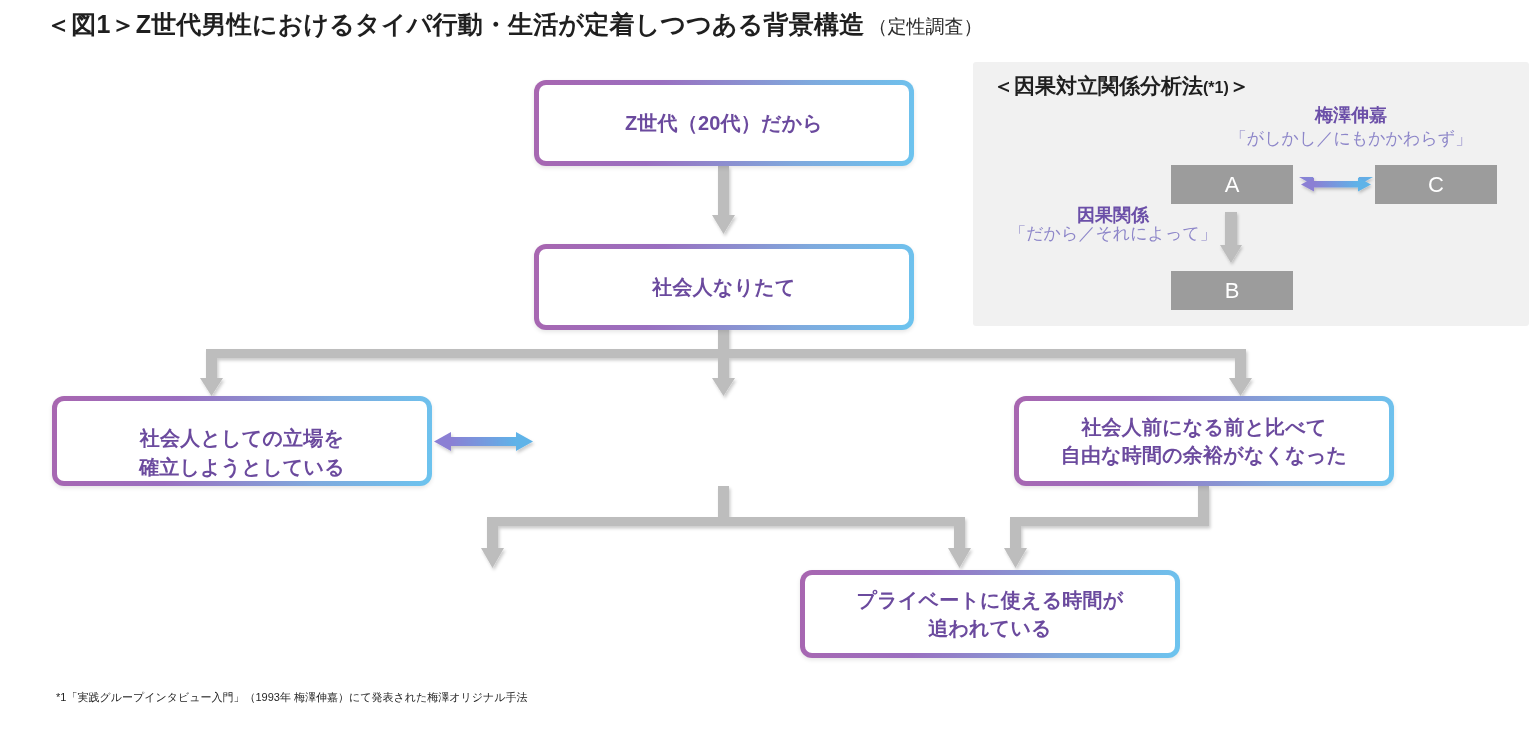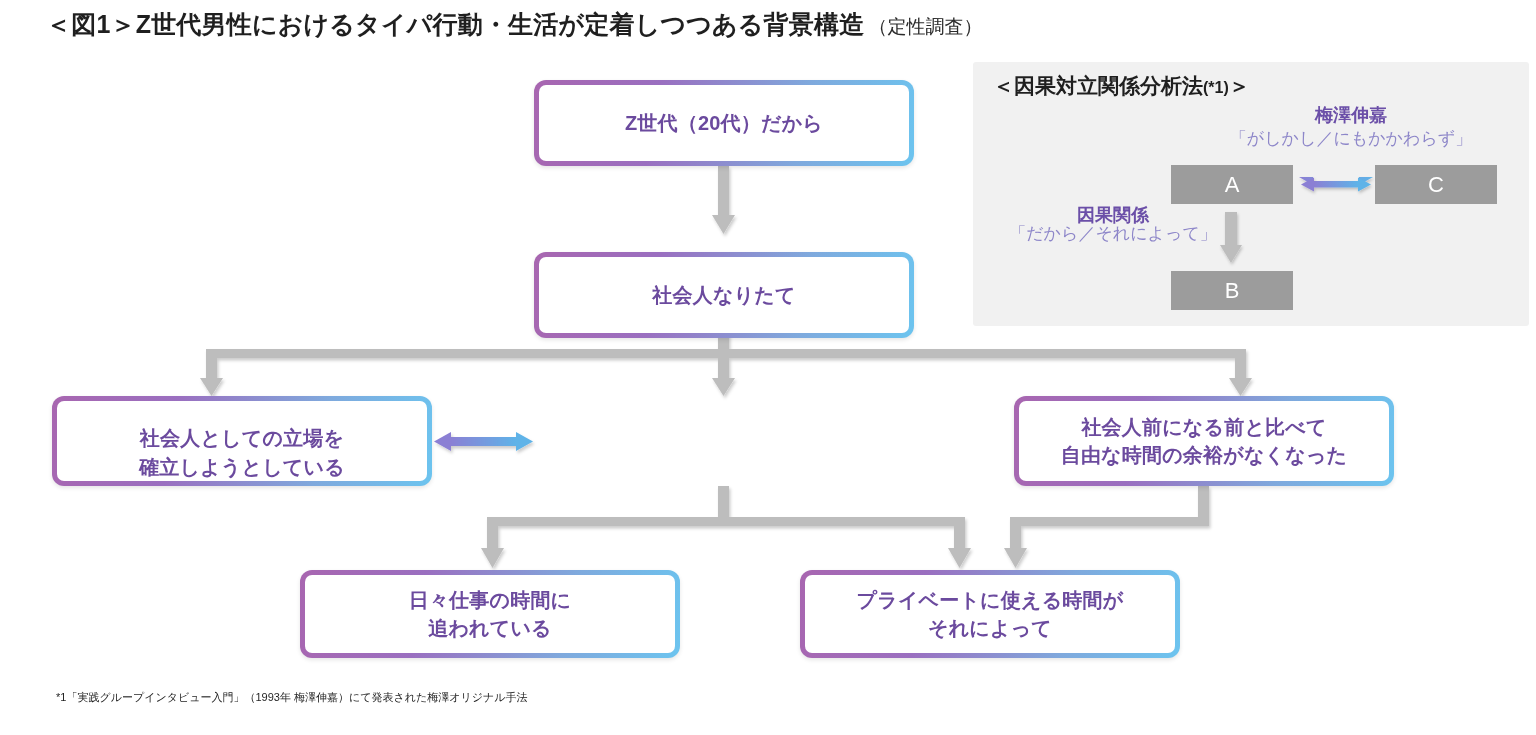--- a/index.html
+++ b/index.html
@@ -169,40 +169,36 @@
       <path d="M434,441.5 L451,432 L451,451 Z" fill="#8b7fd4"></path>
       <rect x="450" y="437" width="66" height="9" fill="url(#biGrad)"></rect>
       <path d="M533,441.5 L516,432 L516,451 Z" fill="#5fb3e8"></path>
     </g>
   </svg>
 
   <div class="node" style="left:534px;top:80px;width:380px;height:86px;">
     <span class="label">Z世代（20代）だから</span>
   </div>
 
-  <div class="node" style="left:534px;top:252px;width:380px;height:86px;">
+  <div class="node" style="left:534px;top:244px;width:380px;height:86px;">
     <span class="label">社会人なりたて</span>
   </div>
 
   <div class="node" style="left:52px;top:396px;width:380px;height:90px;align-items:flex-end;">
     <span class="label">社会人としての立場を
 確立しようとしている</span>
   </div>
 
 
   <div class="node" style="left:1014px;top:396px;width:380px;height:90px;border-radius:12px;">
     <span class="label">社会人前になる前と比べて
 自由な時間の余裕がなくなった</span>
   </div>
 
-  <div class="node" style="left:300px;top:570px;width:380px;height:88px;">
-    <span class="label">日々仕事の時間に
-追われている</span>
-  </div>
 
   <div class="node" style="left:800px;top:570px;width:380px;height:88px;">
     <span class="label">プライベートに使える時間が
-それによって</span>
+追われている</span>
   </div>
 
   <div id="footnote">*1「実践グループインタビュー入門」（1993年 梅澤伸嘉）にて発表された梅澤オリジナル手法</div>
 
 </div>
 
 </body></html>

